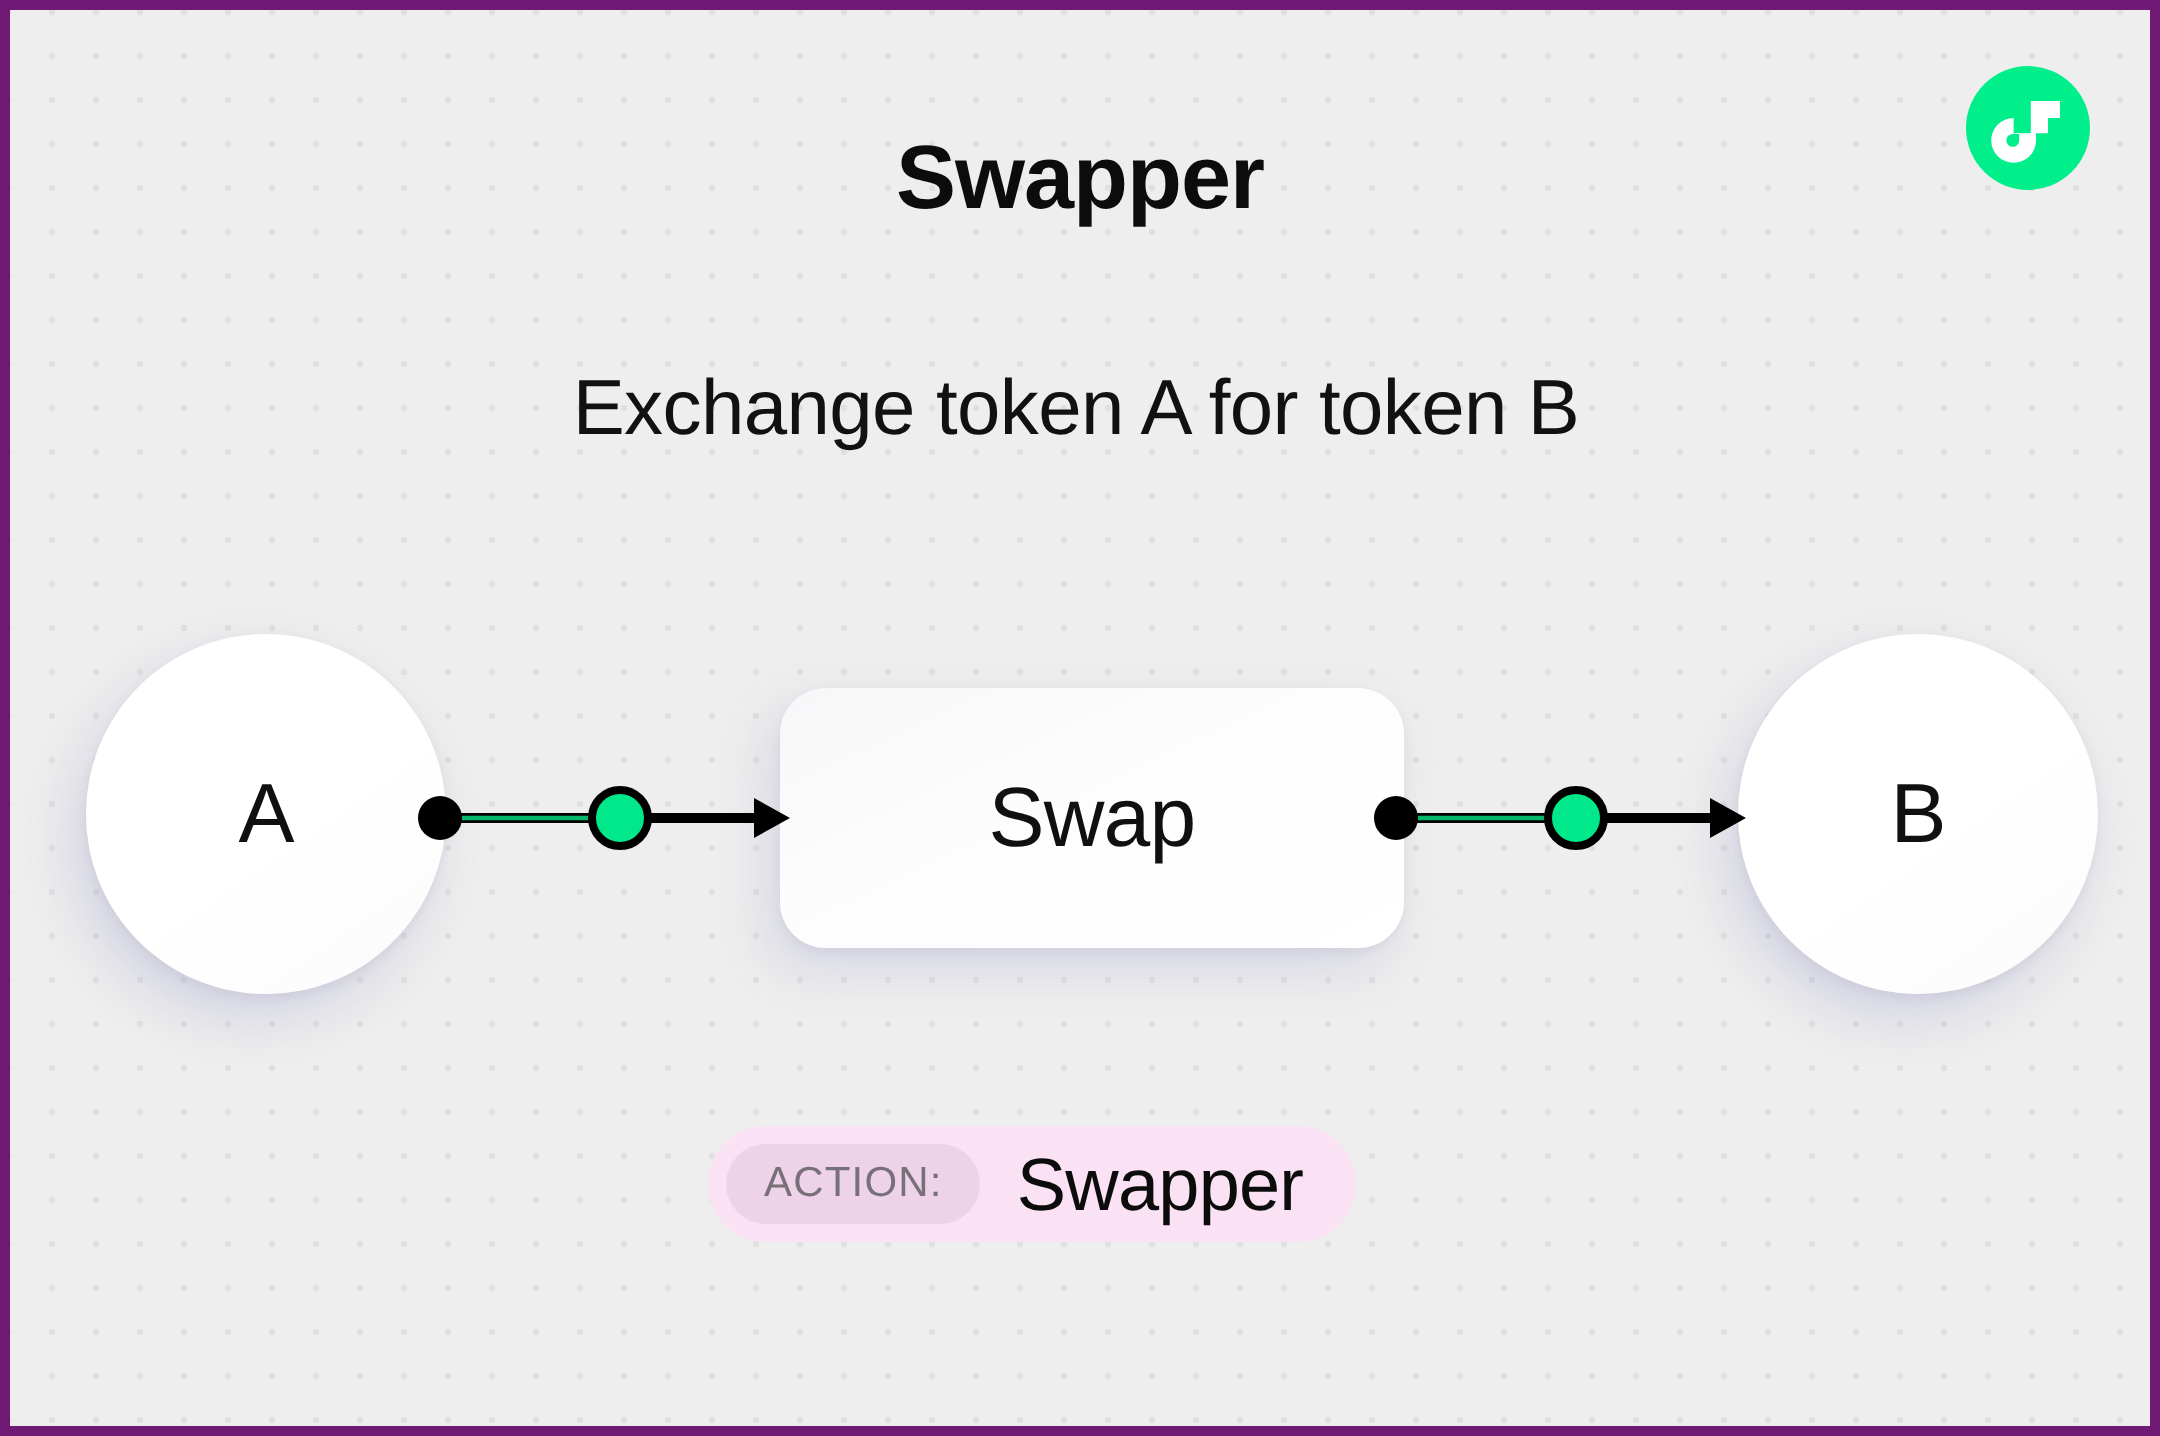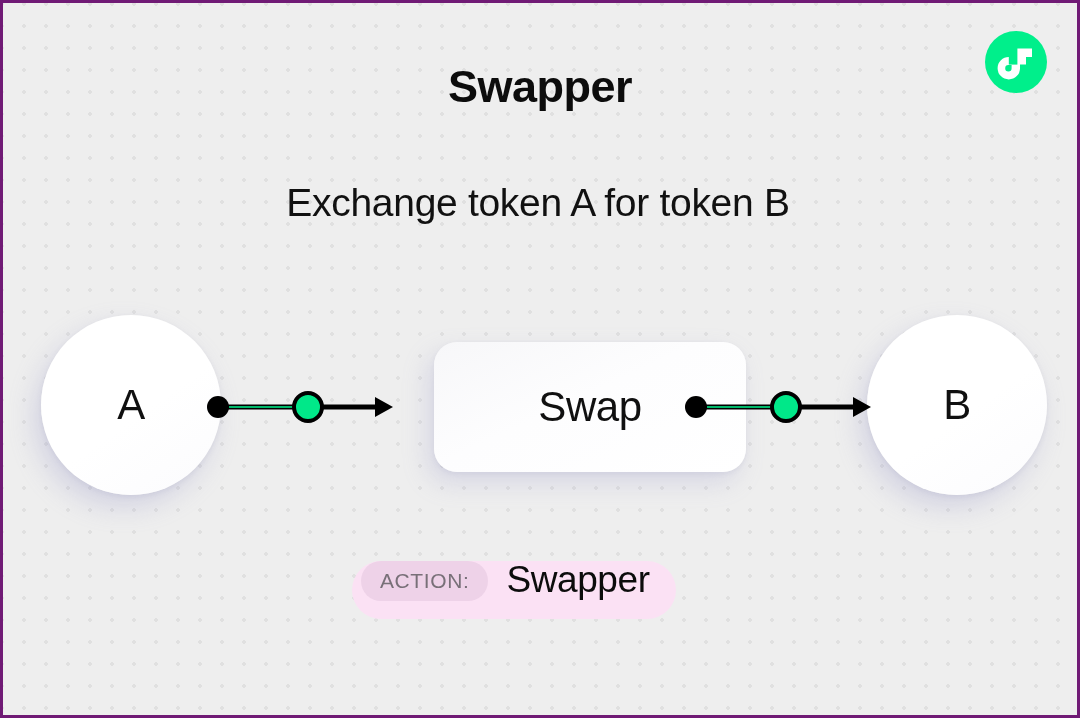--- a/index.html
+++ b/index.html
@@ -10,21 +10,21 @@
     background:#000;
     font-family:"Liberation Sans", sans-serif;
     overflow:hidden;
   }
 
   
   #canvas {
     position:relative;
     width:1080px; height:718px;
     background-color:#eeeeee;
-    border:3px solid #701a75;
+    border:5px solid #701a75;
     overflow:hidden;
   }
 
   
   #dotgrid {
     position:absolute;
     inset:0;
     background-image:radial-gradient(#e0e0e0 1.6px, transparent 1.7px);
     background-size:22px 22px;
     background-position:10px 12px;
@@ -95,21 +95,21 @@
 
   
   #swap-card {
     position:absolute;
     left:385px; top:27px;
     width:312px; height:130px;
     border-radius:23px;
     background:linear-gradient(155deg,#f7f7f9 0%,#fdfdfe 45%,#ffffff 100%);
     box-shadow:-7px 11px 24px rgba(150,150,200,.26),
                 0 2px 5px rgba(120,120,160,.10);
-    display:flex; align-items:center; justify-content:center;margin-left:46px;
+    display:flex; align-items:center; justify-content:center;
   }
   #swap-card-label {
     font-size:42px;
     font-weight:400;
     color:#101010;
     letter-spacing:-0.4px;
     line-height:1;
   }
 
   
@@ -124,21 +124,21 @@
   .connector svg { display:block; overflow:visible; }
 
   
   #action-badge {
     position:absolute;
     left:349px; top:558px;
     height:58px;
     padding:0 26px 0 9px;
     border-radius:29px;
     background:#fbe1f4;
-    display:flex; align-items:flex-start; gap:18px;
+    display:flex; align-items:center; gap:18px;
     z-index:5;
   }
   #action-badge-key {
     height:40px;
     padding:0 19px;
     border-radius:20px;
     background:#eed2e8;
     display:flex; align-items:center;
     font-size:21px;
     font-weight:400;

